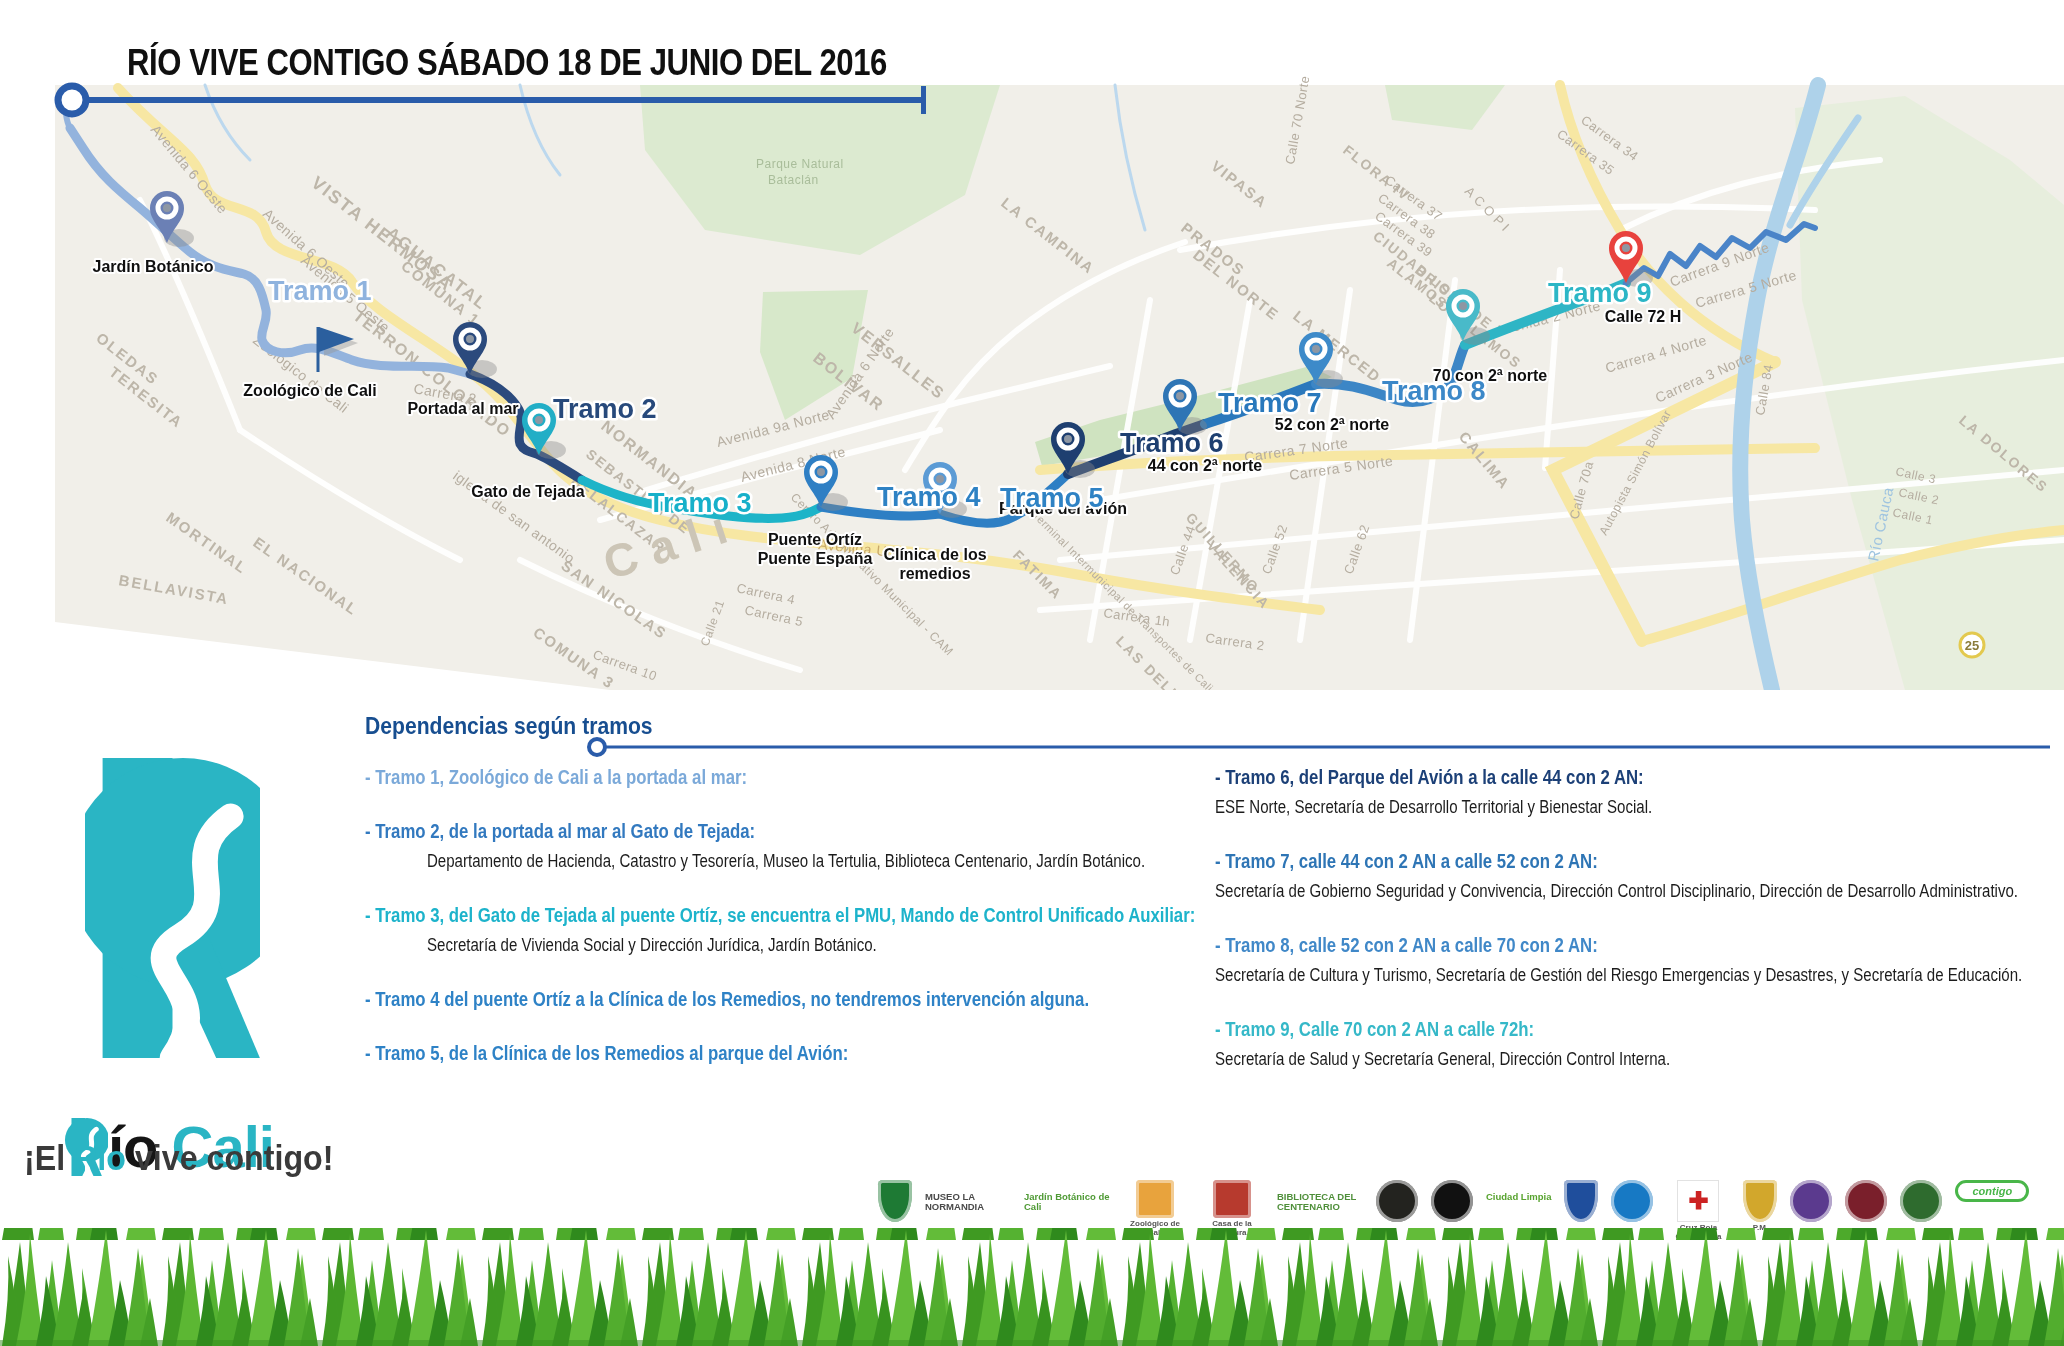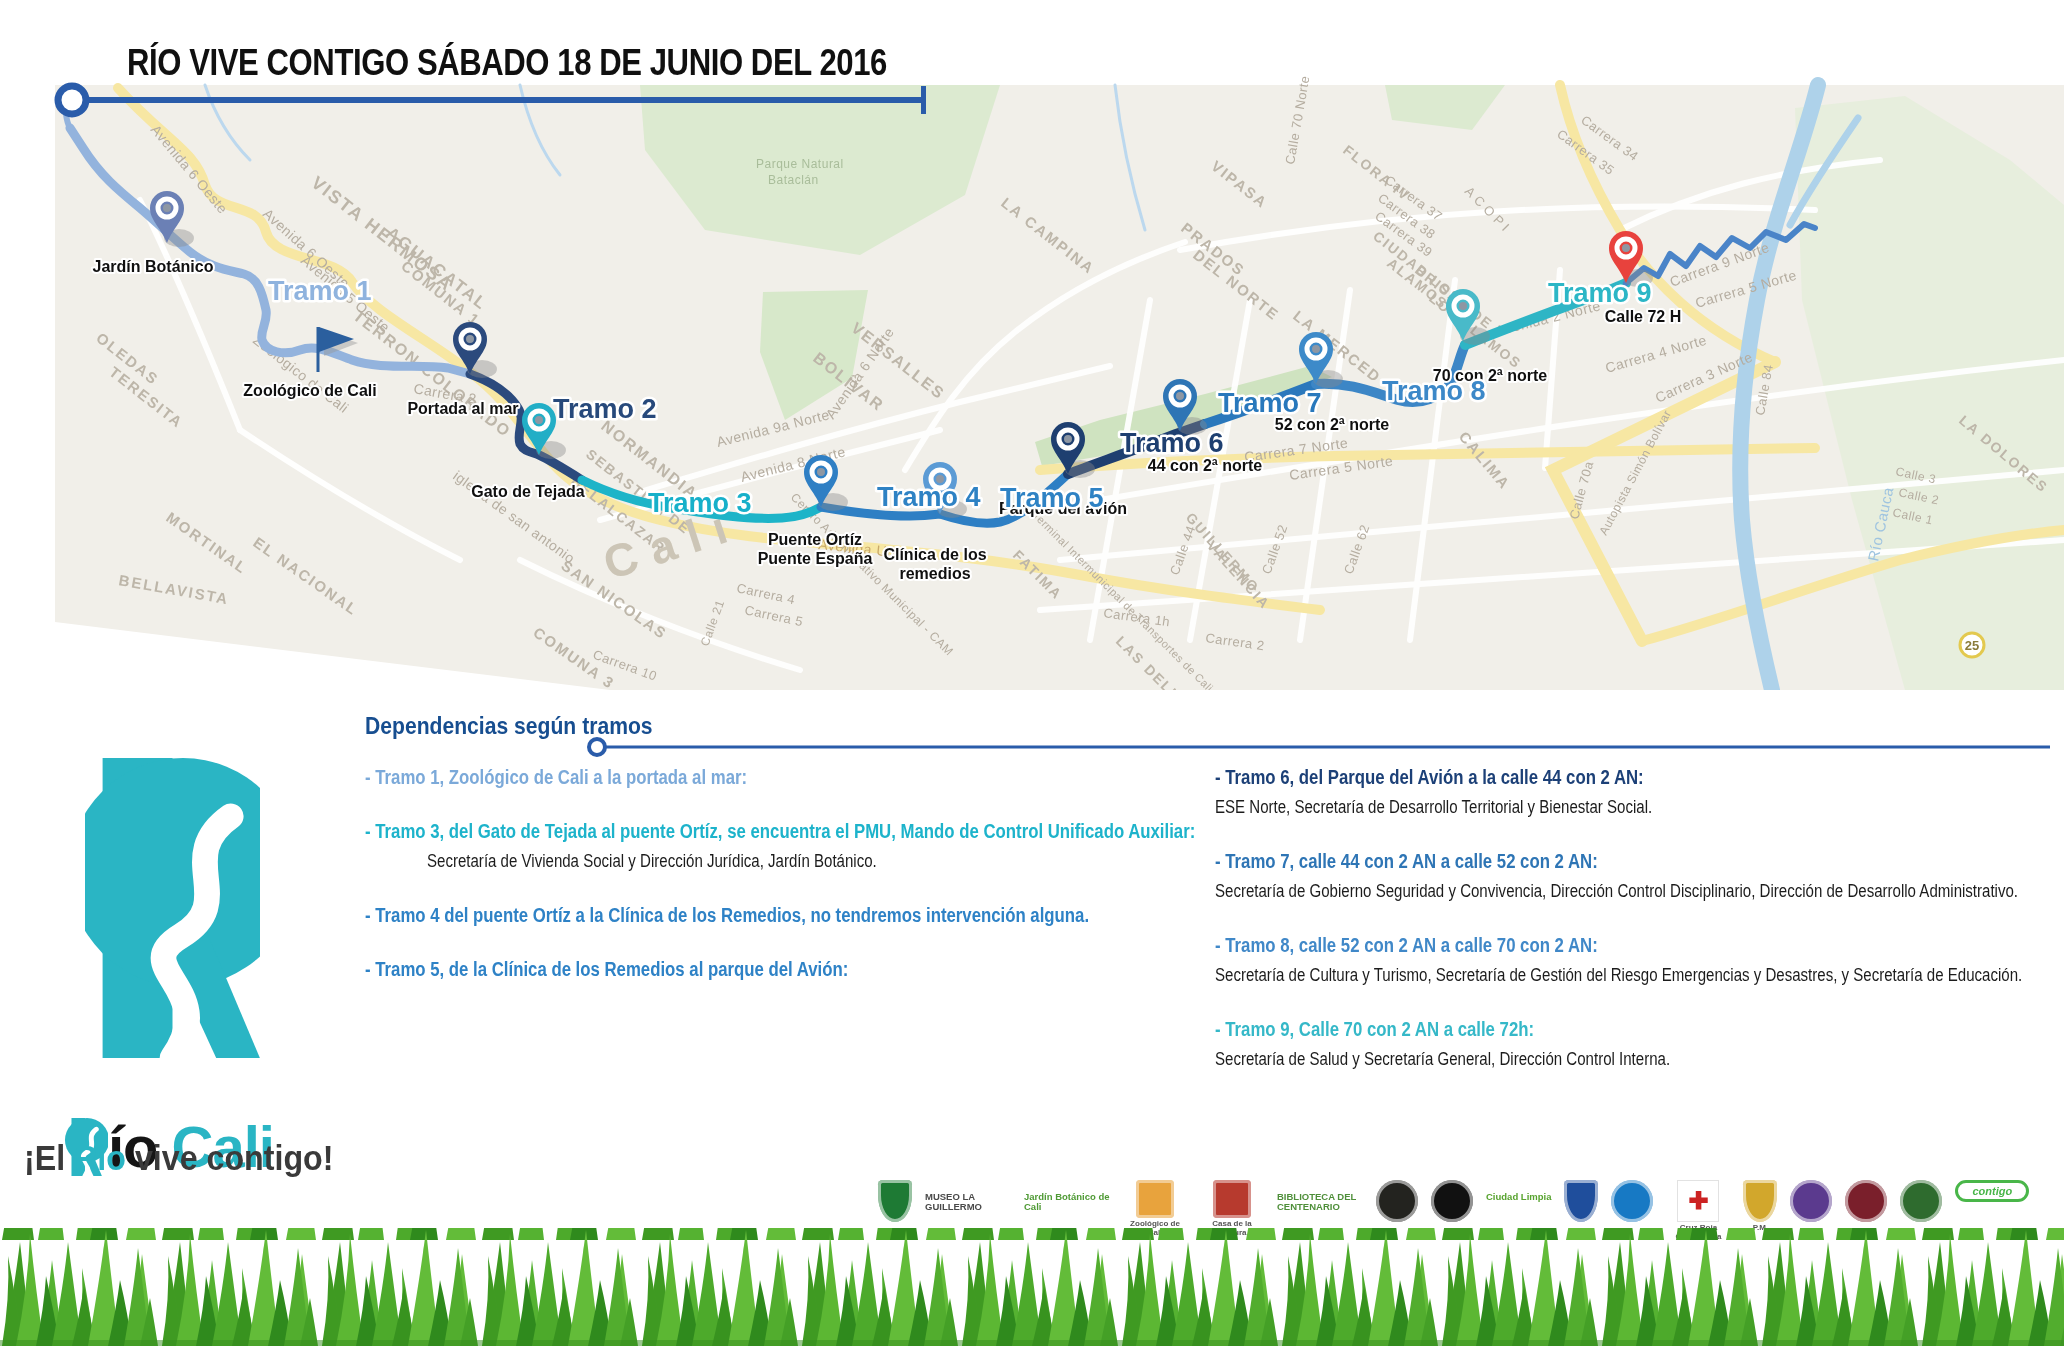--- a/index.html
+++ b/index.html
@@ -291,20 +291,24 @@
   <div class="abs" id="dep-heading">Dependencias según tramos</div>
   <svg class="abs" style="left:0;top:730px;" width="2064" height="36">
     <line x1="606" y1="17" x2="2050" y2="17" stroke="#2a5caa" stroke-width="3"></line>
     <circle cx="597" cy="17" r="8" fill="#ffffff" stroke="#2a5caa" stroke-width="4"></circle>
   </svg>
   <div class="dep-col" id="dep-left">
       <div class="dep-item">
         <div class="dep-title cond" style="color: rgb(123, 169, 217);">- Tramo 1, Zoológico de Cali  a la portada al mar:</div>
       </div>
       <div class="dep-item">
+        <div class="dep-title cond" style="color: rgb(50, 121, 191);">- Tramo 2, de la portada al mar al Gato de Tejada:</div>
+        <div class="dep-body"><span class="cond" style="display: inline-block;">Departamento de Hacienda, Catastro y Tesorería, Museo la Tertulia, Biblioteca Centenario, Jardín Botánico.</span></div>
+      </div>
+      <div class="dep-item">
         <div class="dep-title cond" style="color: rgb(29, 179, 203);">- Tramo 3, del Gato de Tejada al puente Ortíz, se encuentra el PMU, Mando de Control Unificado Auxiliar:</div>
         <div class="dep-body"><span class="cond" style="display: inline-block;">Secretaría de Vivienda Social y Dirección Jurídica, Jardín Botánico.</span></div>
       </div>
       <div class="dep-item">
         <div class="dep-title cond" style="color: rgb(46, 130, 198);">- Tramo 4 del puente Ortíz a la Clínica de los Remedios, no tendremos intervención alguna.</div>
       </div>
       <div class="dep-item">
         <div class="dep-title cond" style="color: rgb(46, 130, 198);">- Tramo 5, de la Clínica de los Remedios al parque del Avión:</div>
       </div>
     </div>
@@ -345,21 +349,21 @@
     <span class="wm-io">ío</span>
     <span class="wm-cali" style="color:#2ab5c4">Cali</span>
   </div>
   <div class="abs" id="logo-tagline"><span>¡El </span><span style="color:#2ab5c4">Río</span><span> vive contigo!</span></div>
 
   <div class="abs" id="sponsors">
       <div class="sponsor">
         <div style="width: 34px; height: 42px; border-radius: 5px 5px 55% 55% / 5px 5px 70% 70%; box-shadow: rgba(255, 255, 255, 0.55) 0px 0px 0px 3px inset; background: rgb(30, 122, 52);"></div>
       </div>
       <div class="sponsor">
-        <div class="sp-text" style="color: rgb(74, 74, 74);">MUSEO LA GUILLERMO</div>
+        <div class="sp-text" style="color: rgb(74, 74, 74);">MUSEO LA NORMANDIA</div>
       </div>
       <div class="sponsor">
         <div class="sp-text" style="color: rgb(79, 154, 53);">Jardín Botánico de Cali</div>
       </div>
       <div class="sponsor">
         <div style="width: 38px; height: 38px; border-radius: 4px; box-shadow: rgba(255, 255, 255, 0.45) 0px 0px 0px 3px inset; background: rgb(232, 163, 61);"></div>
         <div class="sp-caption">Zoológico de Cali</div>
       </div>
       <div class="sponsor">
         <div style="width: 38px; height: 38px; border-radius: 4px; box-shadow: rgba(255, 255, 255, 0.45) 0px 0px 0px 3px inset; background: rgb(183, 58, 46);"></div>

